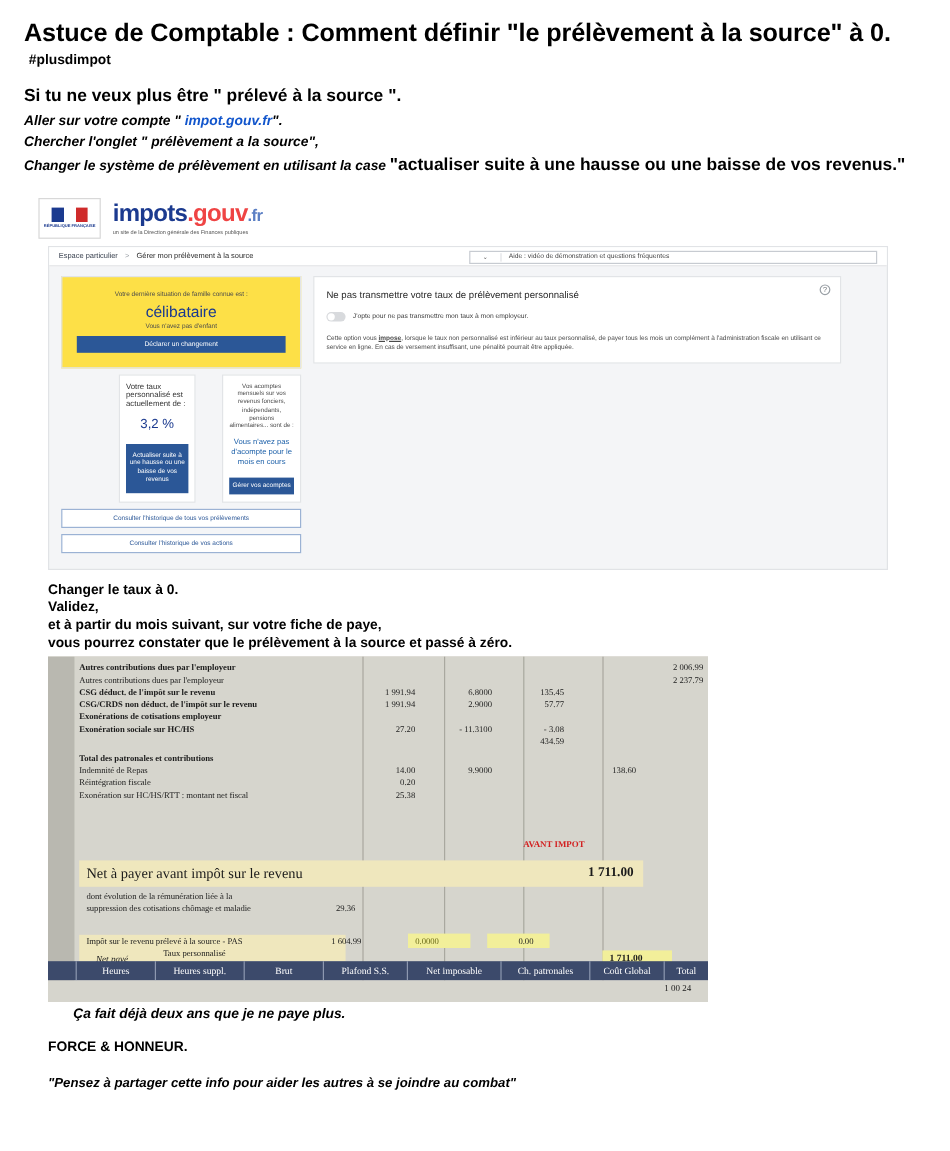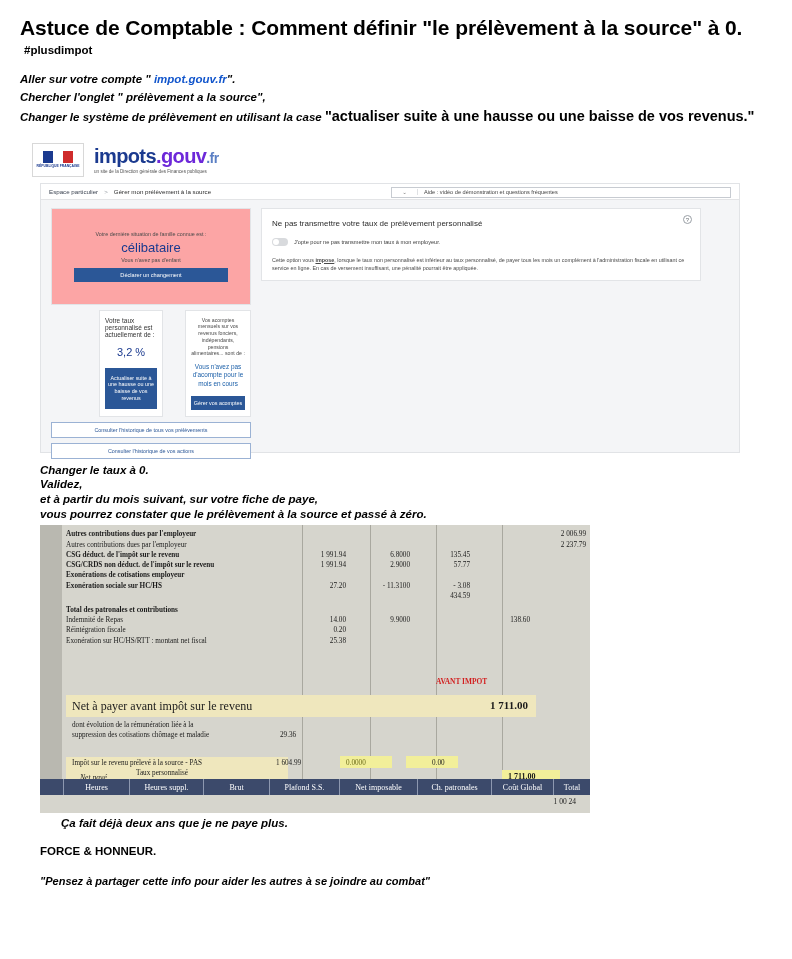--- a/index.html
+++ b/index.html
@@ -71,21 +71,21 @@
     text-align: center;
     font-weight: bold;
   }
   .impots-logo-wrap { line-height: 1.1; }
   .impots-logo {
     font-size: 20px;
     font-weight: bold;
     color: #1b3a8f;
     letter-spacing: -0.6px;
   }
-  .impots-logo .gouv { color:#6d28d9; font-weight:bold; }
+  .impots-logo .gouv { color:#ef4444; font-weight:bold; }
   .impots-logo .fr { color:#5b7fc4; font-size: 14px; }
   .impots-sub {
     font-size: 4.6px;
     color: #555;
     margin-top: 2px;
   }
 
   
   .screenshot {
     margin: 4px 0 0 20px;
@@ -121,23 +121,23 @@
   }
   .help-box .chev {
     width: 26px; text-align:center; color:#555; font-size:5px;
     border-right: 1px solid #dfe1e4;
   }
   .help-box .htxt { padding-left: 6px; }
 
   .sshot-body { display: flex; padding: 8px 10px; gap: 10px; }
   .left-col { width: 200px; }
   .card {
-    background: #fca5a5;
+    background: #fde047;
     border: 1px solid #e2e4e7;
-    padding: 22px;
+    padding: 12px;
     margin-bottom: 5px;
   }
   .card .lbl { font-size: 5.4px; color:#4a4a4a; text-align:center; }
   .celib {
     text-align:center;
     font-size: 13px;
     color: #1b3a8f;
     margin: 3px 0 2px 0;
   }
   .nochild { text-align:center; font-size:5.4px; color:#4a4a4a; margin-bottom:5px; }
@@ -184,21 +184,21 @@
     content:""; position:absolute; left:1px; top:1px; width:6px;height:6px;
     border-radius:50%; background:#fff;
   }
   .toggle-row span { font-size:5.6px; color:#3c3c3c; }
   .panel p.note { font-size:5.4px; color:#4a4a4a; line-height:1.55; margin:0; }
   .panel p.note u { text-decoration: underline; font-weight:bold; }
 
   
   .mid-lines { margin: 10px 0 4px 20px; }
   .mid-lines div {
-    font-size: 11.5px; font-style: italic; font-weight: bold; line-height:1.28;
+    font-size: 11.5px; font-weight: bold; line-height:1.28;
   }
 
   
   .payslip {
     margin: 2px 0 0 20px;
     width: 550px;
     height: 288px;
     background: #cfcec6;
     position: relative;
     font-family: "Liberation Serif", serif;
@@ -268,20 +268,21 @@
   .tail .t3 { font-size: 11px; font-weight:bold; font-style: italic; margin-top: 18px; }
 </style>
 </head>
 <body>
 
 <div class="page">
 
   <div class="title">Astuce de Comptable : Comment définir "le prélèvement à la source" à 0.</div>
   <div class="hashtag">#plusdimpot</div>
 
+  <div class="h2">Si tu ne veux plus être " prélevé à la source ".</div>
 
   <div class="line-ital para-mixed">
     <span>Aller sur votre compte " </span><span class="link">impot.gouv.fr</span><span>".</span>
   </div>
   <div class="line-ital para-mixed">Chercher l'onglet " prélèvement a la source",</div>
   <div class="line-ital para-mixed">
     <span>Changer le système de prélèvement en utilisant la case </span><span class="big-quote">"actualiser suite à une hausse ou une baisse de vos revenus."</span>
   </div>
 
   <div class="impots-header">

